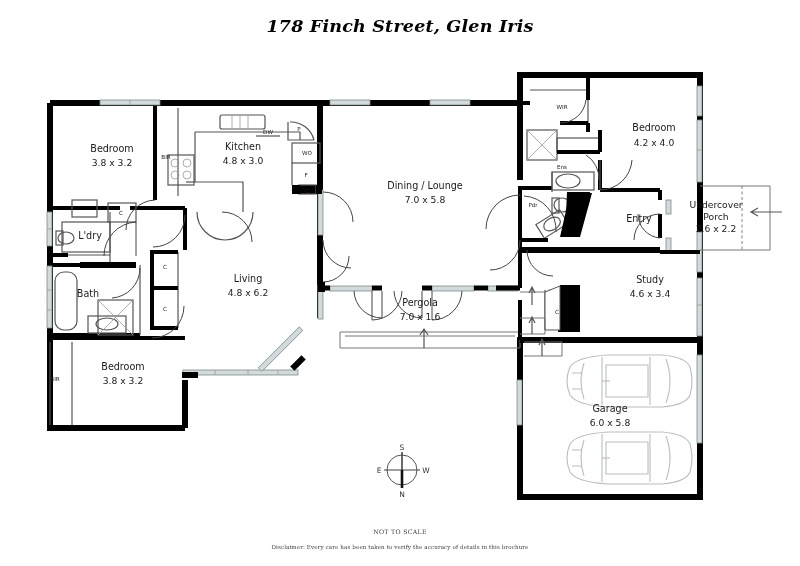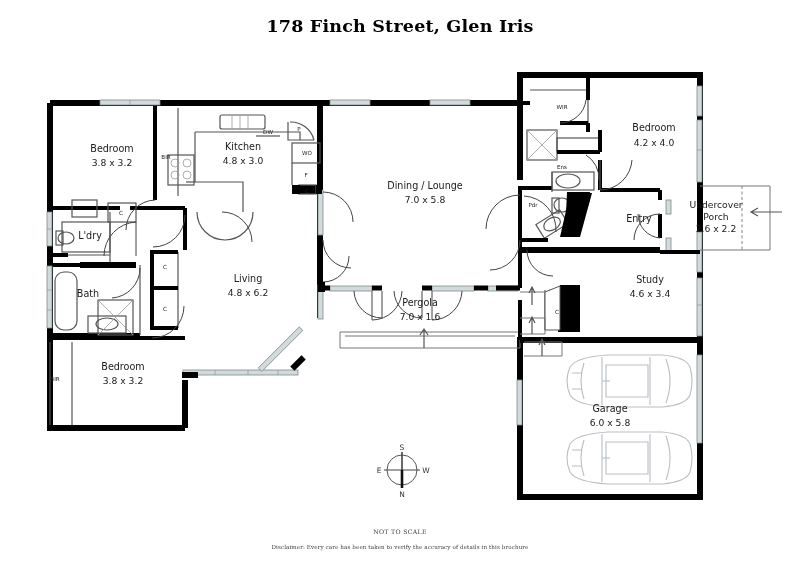--- a/index.html
+++ b/index.html
@@ -19,20 +19,21 @@
     position: absolute;
     top: 16px;
     left: 0;
     width: 800px;
     text-align: center;
     font-family: "DejaVu Serif", "Liberation Serif", serif;
     font-weight: bold;
     font-size: 17.5px;
     letter-spacing: 0.2px;
     color: #000;
+    font-style: italic;
   }
   #plan {
     position: absolute;
     top: 0; left: 0;
   }
   .footer {
     position: absolute;
     left: 0;
     width: 800px;
     text-align: center;

